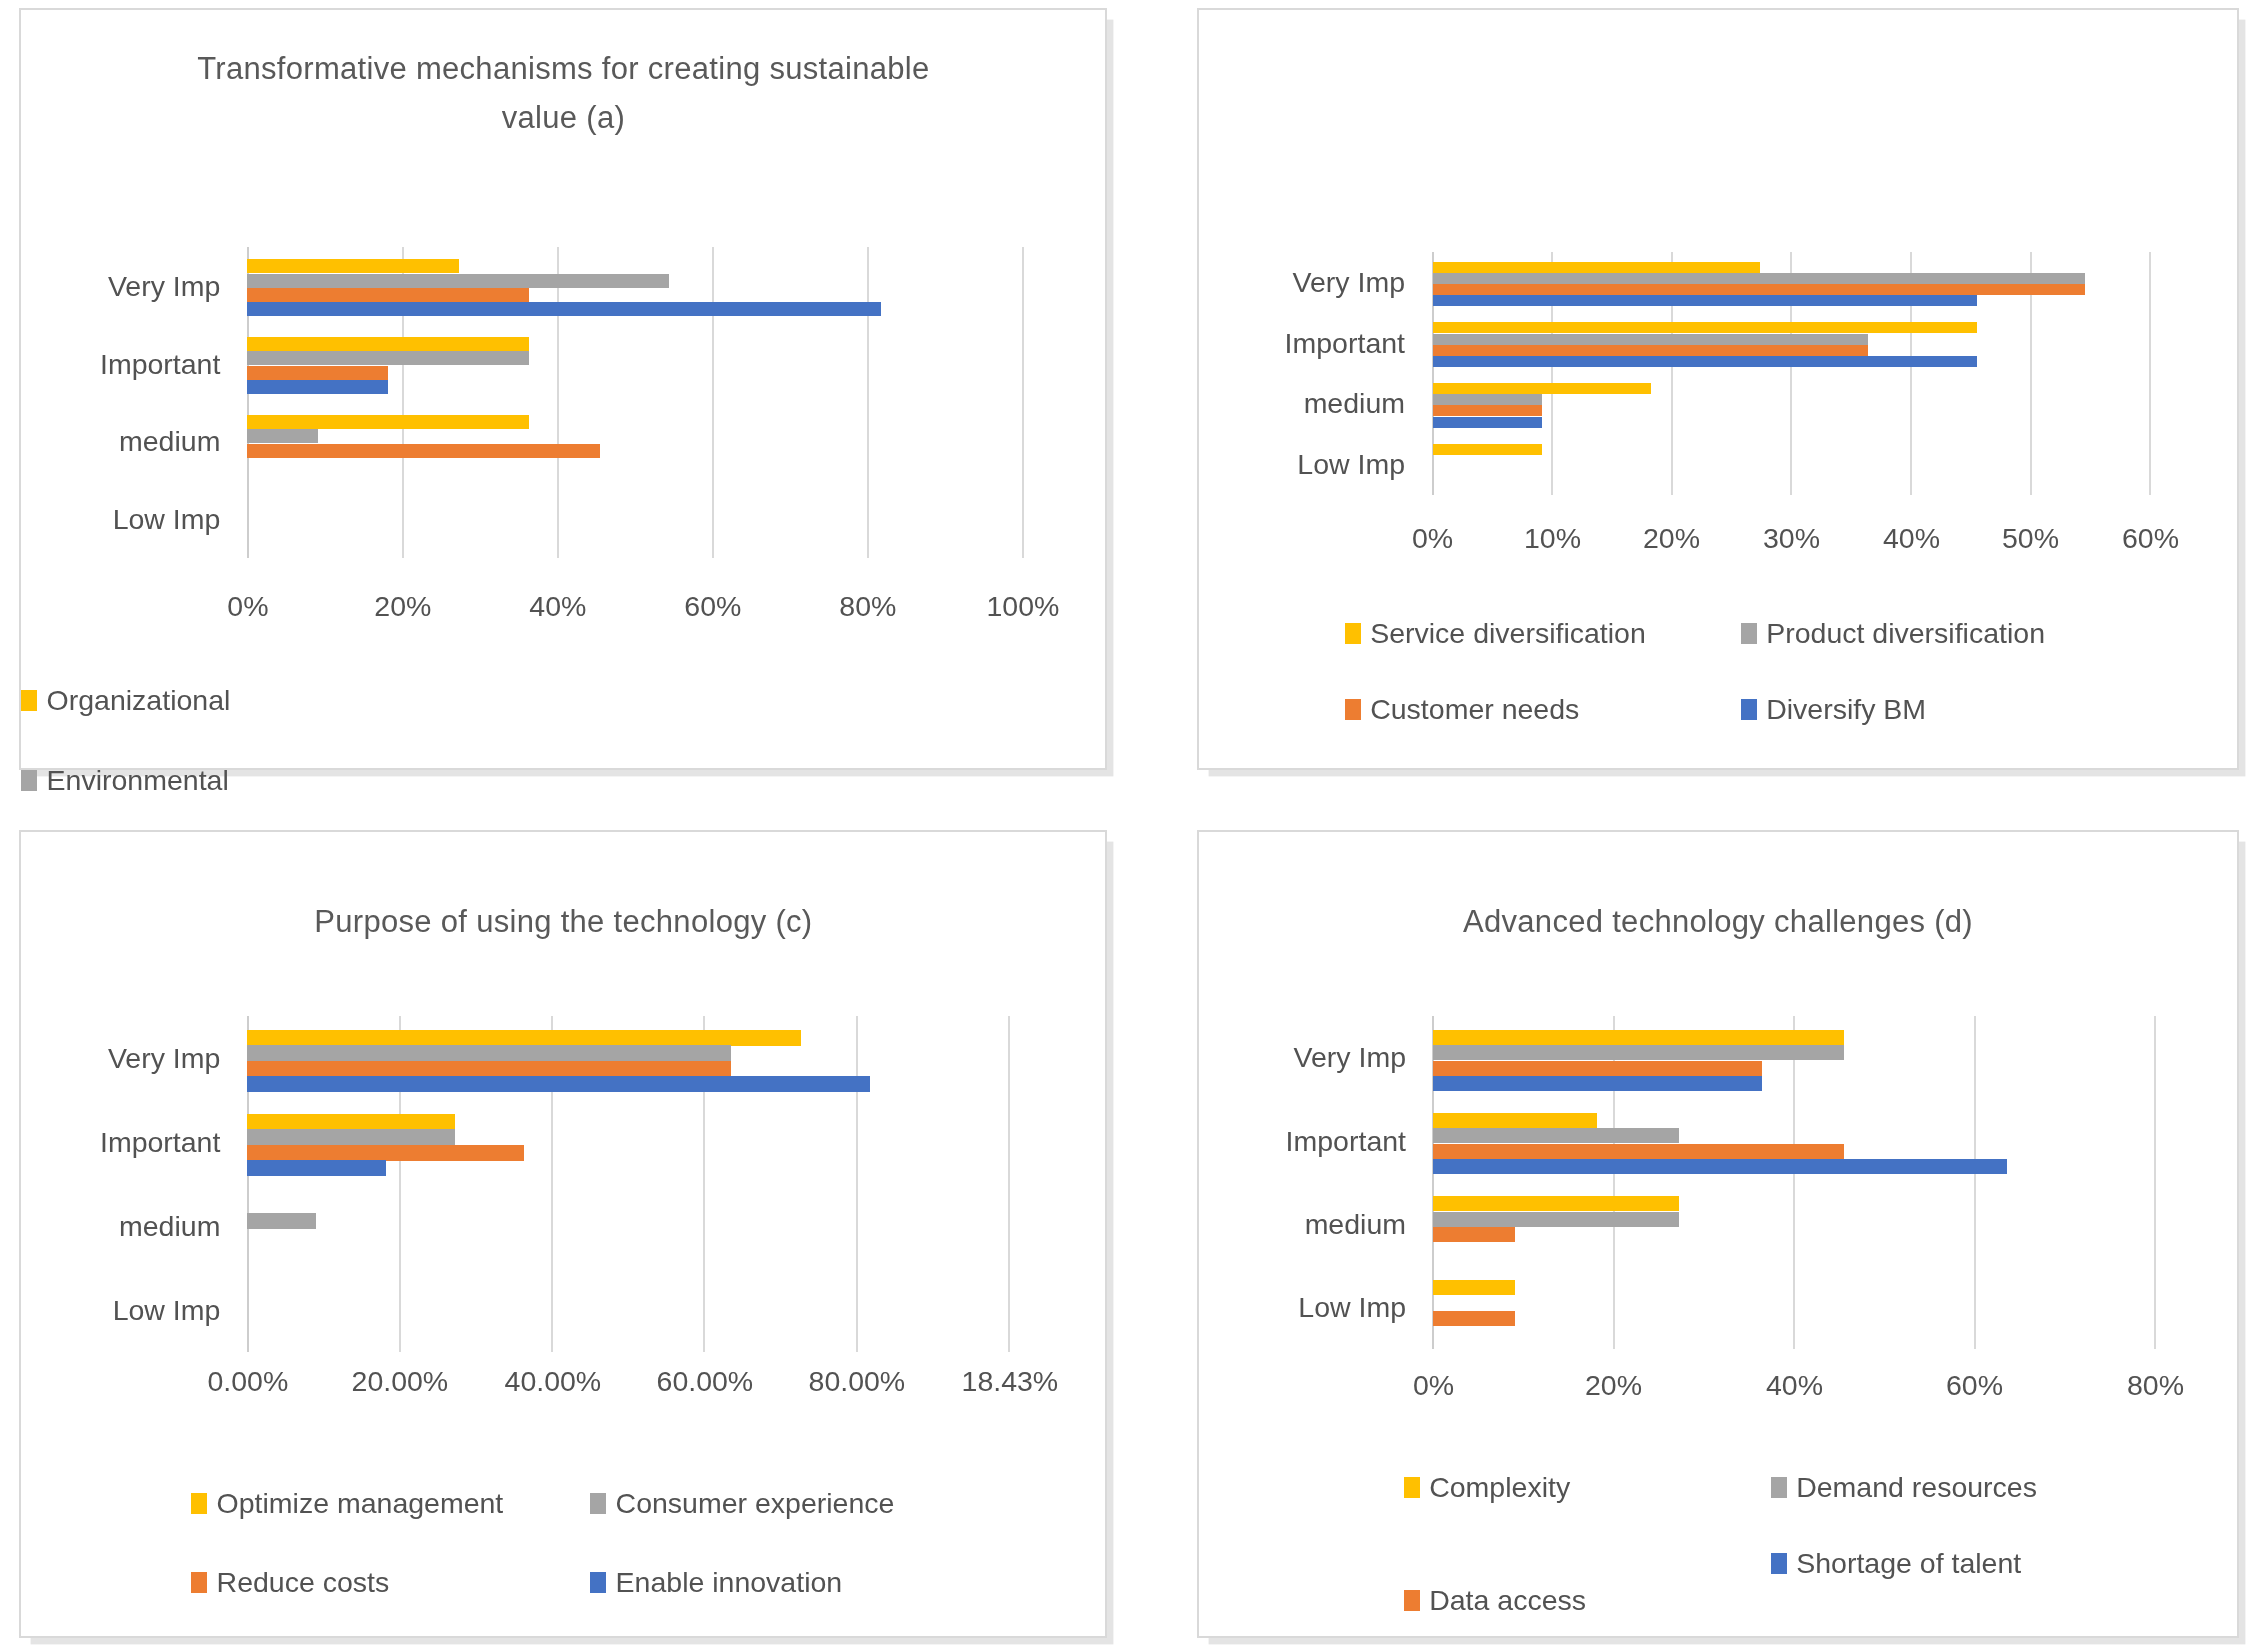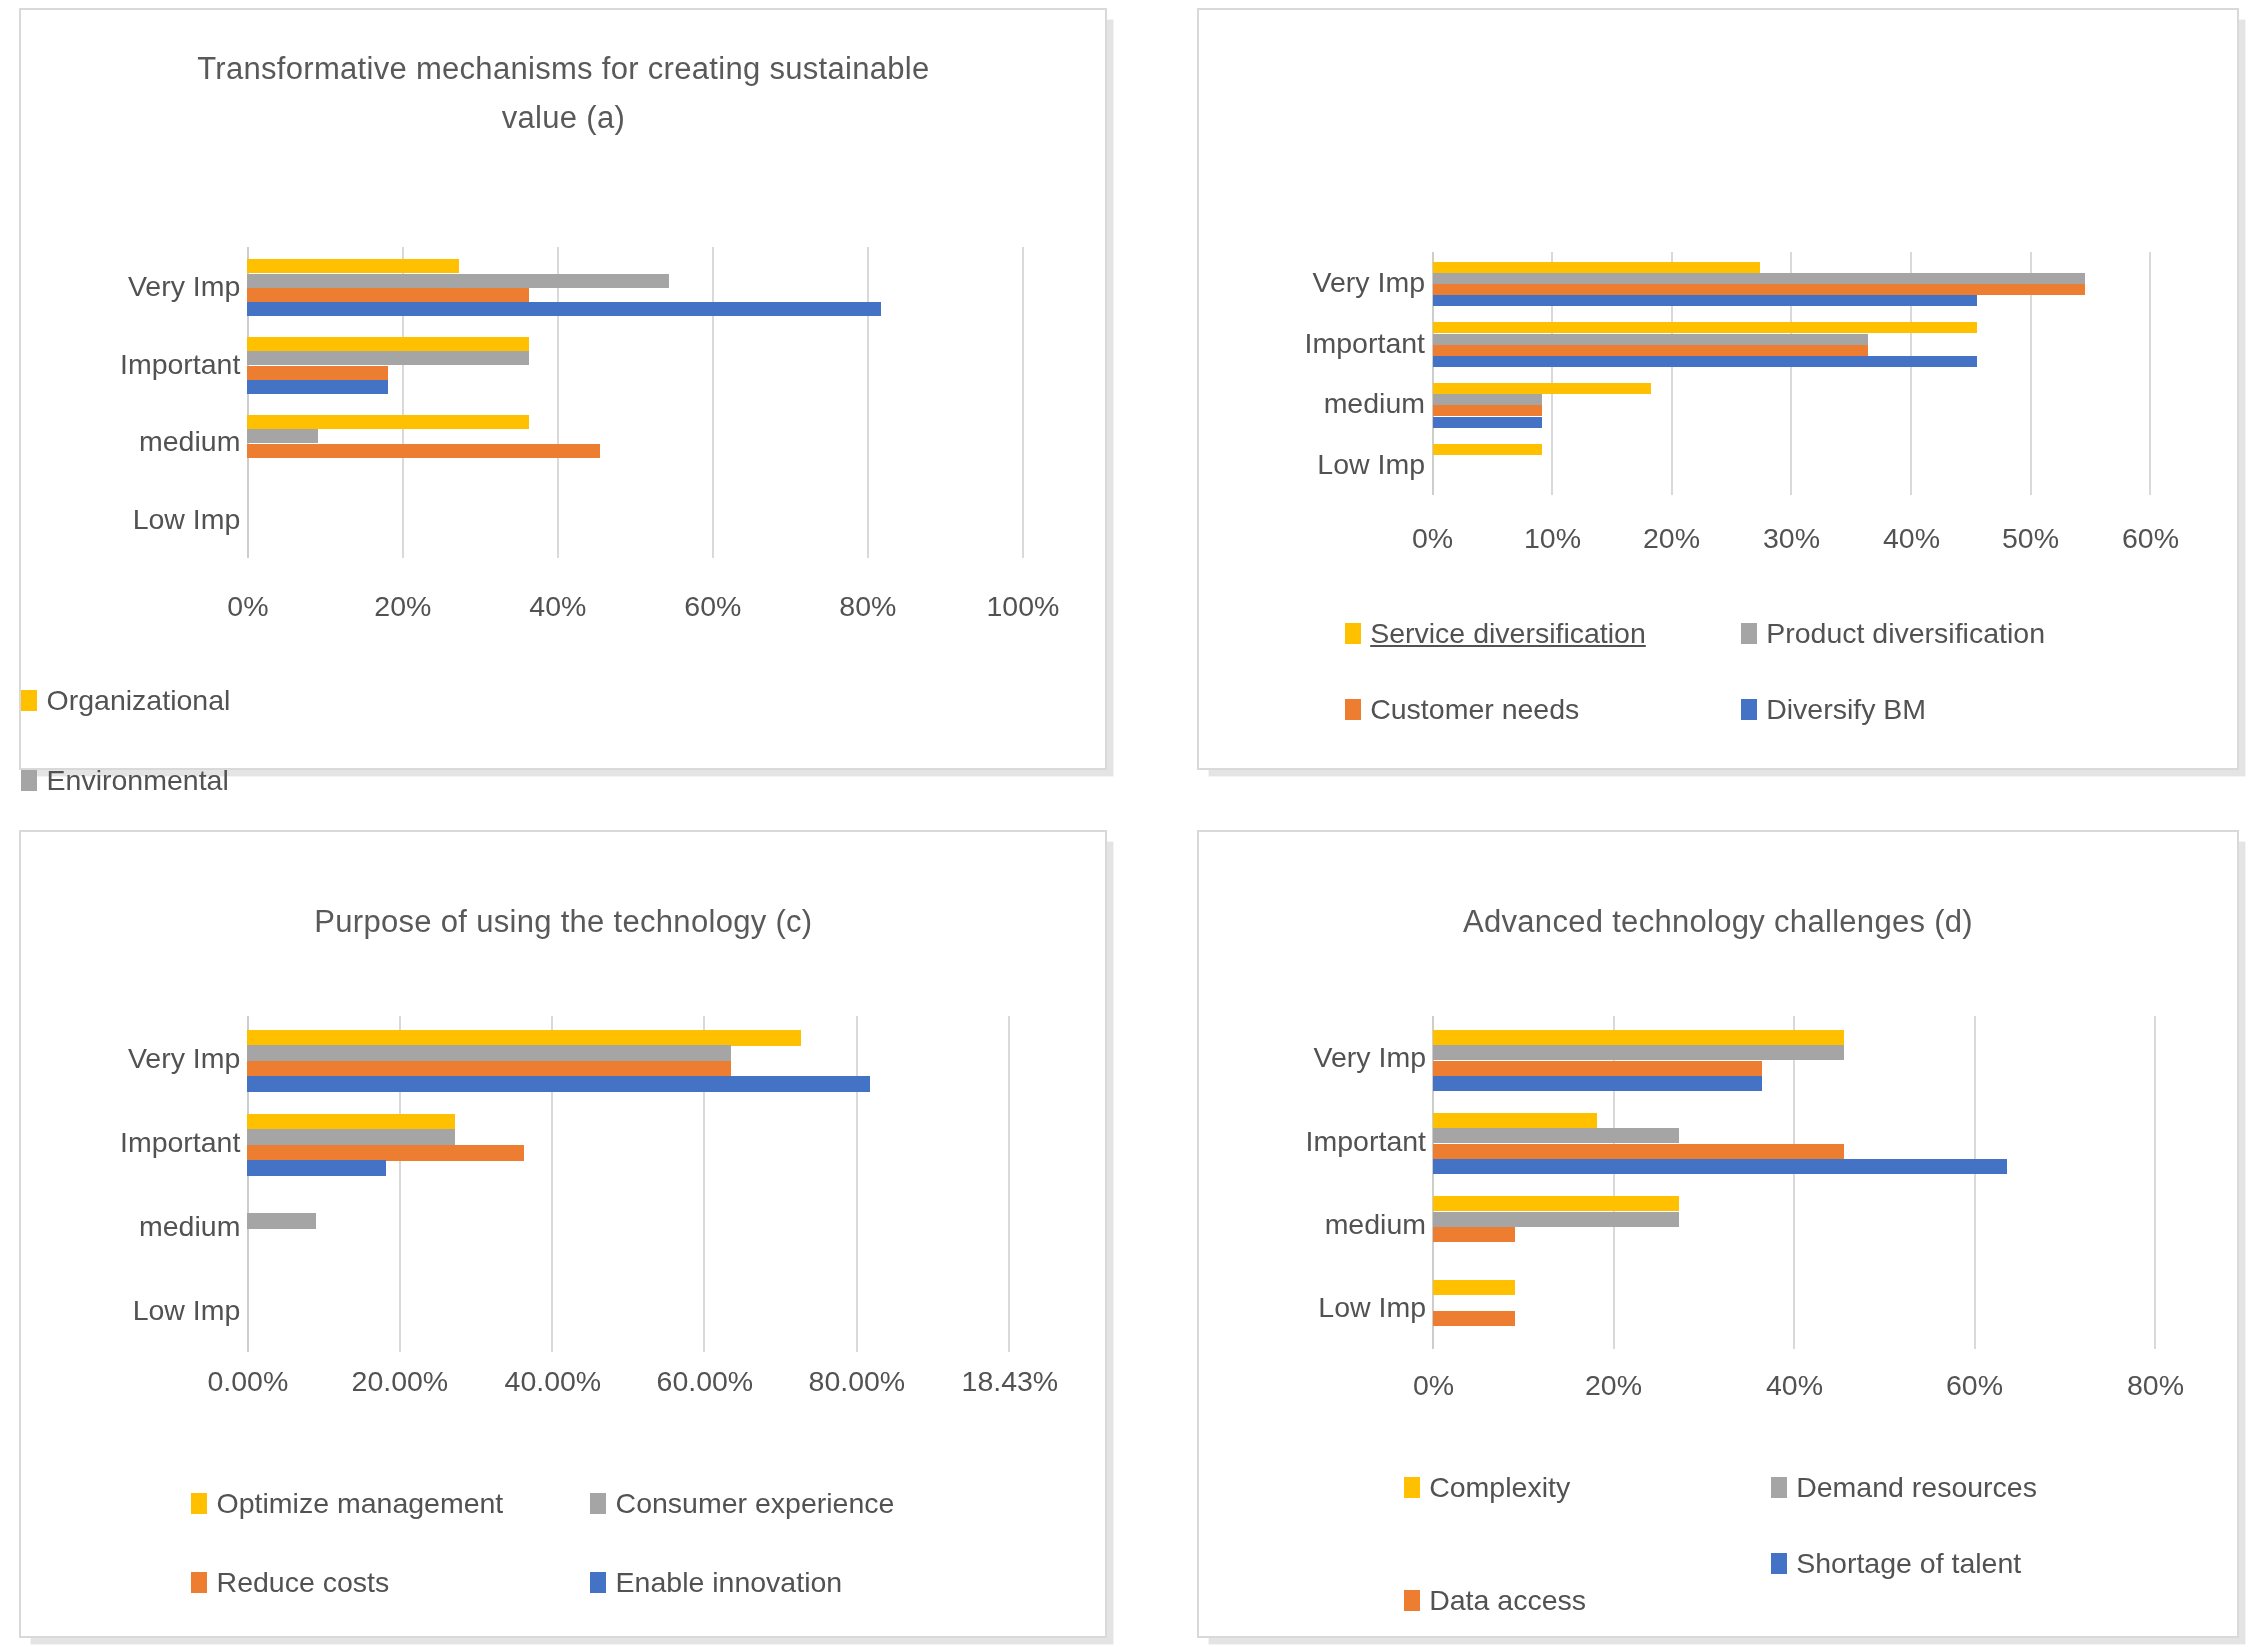--- a/index.html
+++ b/index.html
@@ -18,21 +18,20 @@
     position:absolute;left:0;right:0;margin:0 auto;
     text-align:center;font-size:31px;line-height:1.6;
     color:#595959;letter-spacing:0.3px;
   }
   .gridline{position:absolute;width:1.9px;background:#d9d9d9;z-index:1;}
   .gridline.zero{background:#cdcdcd;}
   .bar{position:absolute;z-index:2;}
   .cat-label{
     position:absolute;text-align:right;font-size:28.5px;color:#525252;
     white-space:nowrap;
-    padding-left:20px;
   }
   .axis-label{
     position:absolute;text-align:center;font-size:28.5px;color:#525252;
     white-space:nowrap;
   }
   .legend-row{
     position:absolute;left:0;right:0;
     display:flex;justify-content:center;gap:47px;flex-direction:column;
   }
   .legend-item{
@@ -119,21 +118,21 @@
       <div class="bar" style="left: 234px; top: 324px; width: 435px; height: 11.2px; background: rgb(165, 165, 165);"></div>
       <div class="bar" style="left: 234px; top: 335px; width: 435px; height: 11.2px; background: rgb(237, 125, 49);"></div>
       <div class="bar" style="left: 234px; top: 346px; width: 544px; height: 11.2px; background: rgb(68, 114, 196);"></div>
       <div class="cat-label" style="left: 0px; top: 363px; width: 206px; height: 61px; line-height: 61px;">medium</div>
       <div class="bar" style="left: 234px; top: 373px; width: 218px; height: 11.2px; background: rgb(255, 192, 0);"></div>
       <div class="bar" style="left: 234px; top: 384px; width: 109px; height: 11.2px; background: rgb(165, 165, 165);"></div>
       <div class="bar" style="left: 234px; top: 395px; width: 109px; height: 11.2px; background: rgb(237, 125, 49);"></div>
       <div class="bar" style="left: 234px; top: 407px; width: 109px; height: 11.2px; background: rgb(68, 114, 196);"></div>
       <div class="cat-label" style="left: 0px; top: 424px; width: 206px; height: 61px; line-height: 61px;">Low Imp</div>
       <div class="bar" style="left: 234px; top: 434px; width: 109px; height: 11.2px; background: rgb(255, 192, 0);"></div>
-      <div class="legend-item legend-abs" style="left: 146px; top: 607px; text-decoration: underline;">
+      <div class="legend-item legend-abs" style="left: 146px; top: 607px;">
         <div class="swatch" style="background: rgb(255, 192, 0);"></div>
         <div>Service diversification</div>
       </div>
       <div class="legend-item legend-abs" style="left: 542px; top: 607px;">
         <div class="swatch" style="background: rgb(165, 165, 165);"></div>
         <div>Product diversification</div>
       </div>
       <div class="legend-item legend-abs" style="left: 146px; top: 683px;">
         <div class="swatch" style="background: rgb(237, 125, 49);"></div>
         <div>Customer needs</div>

